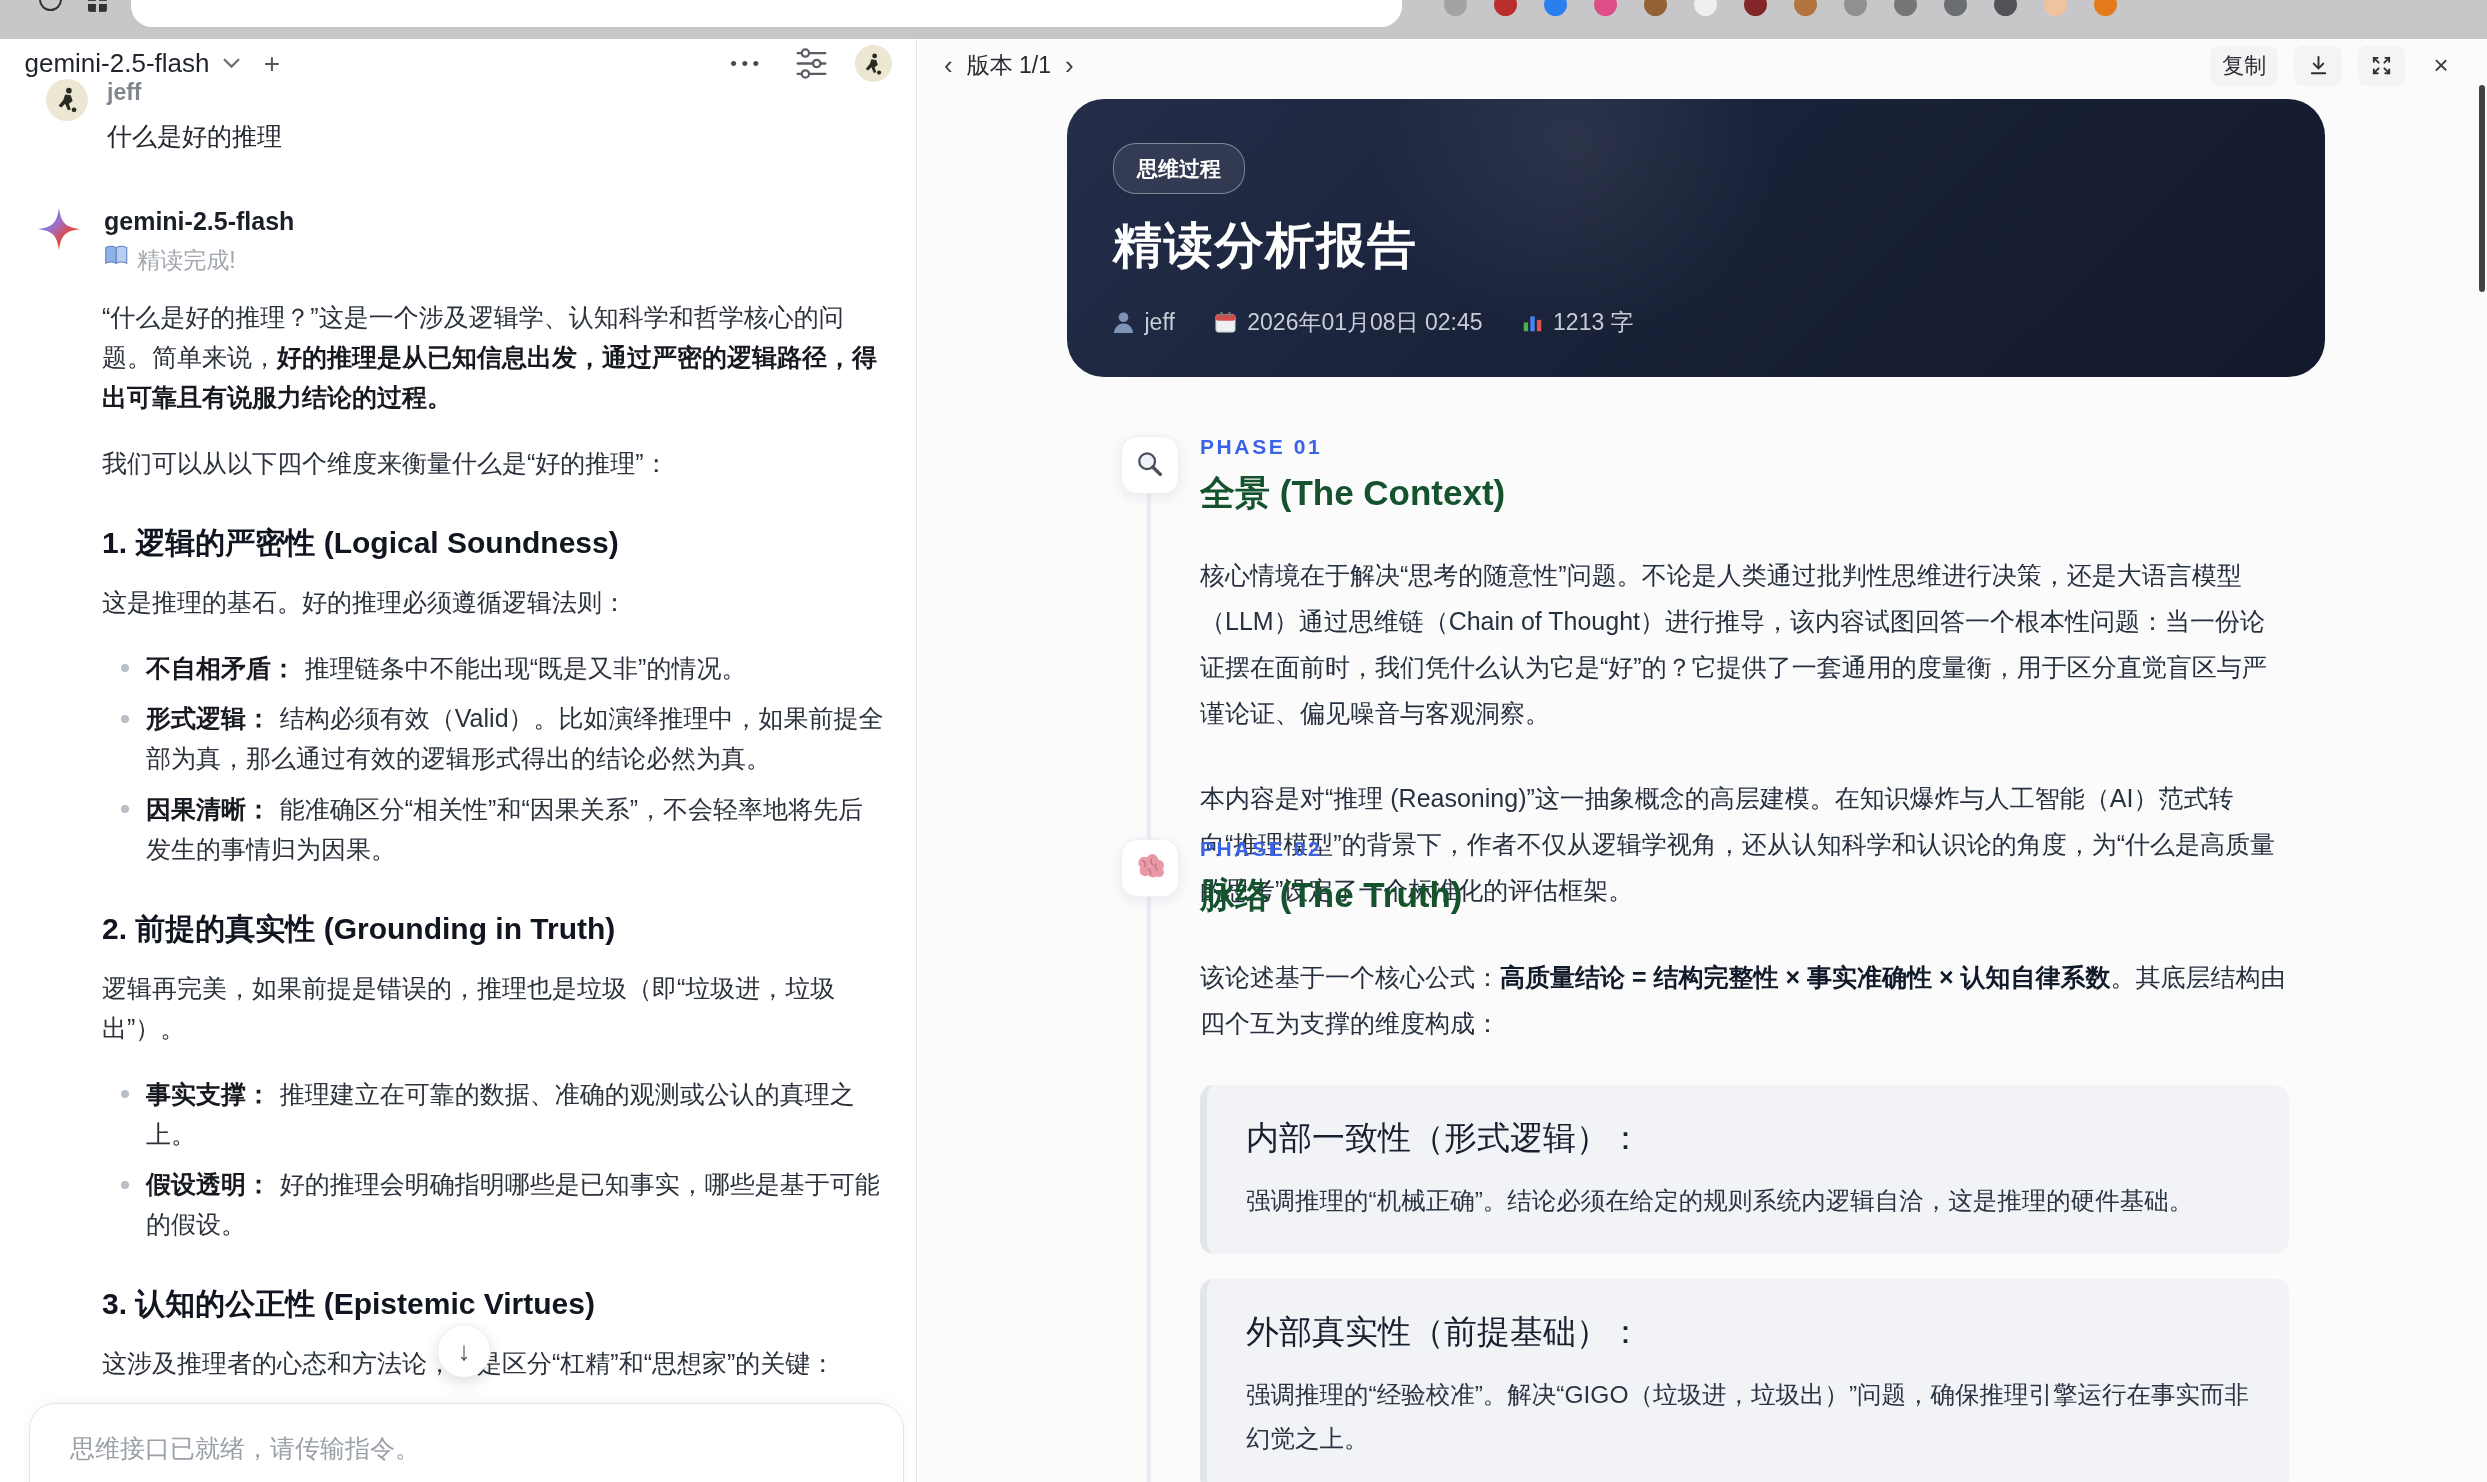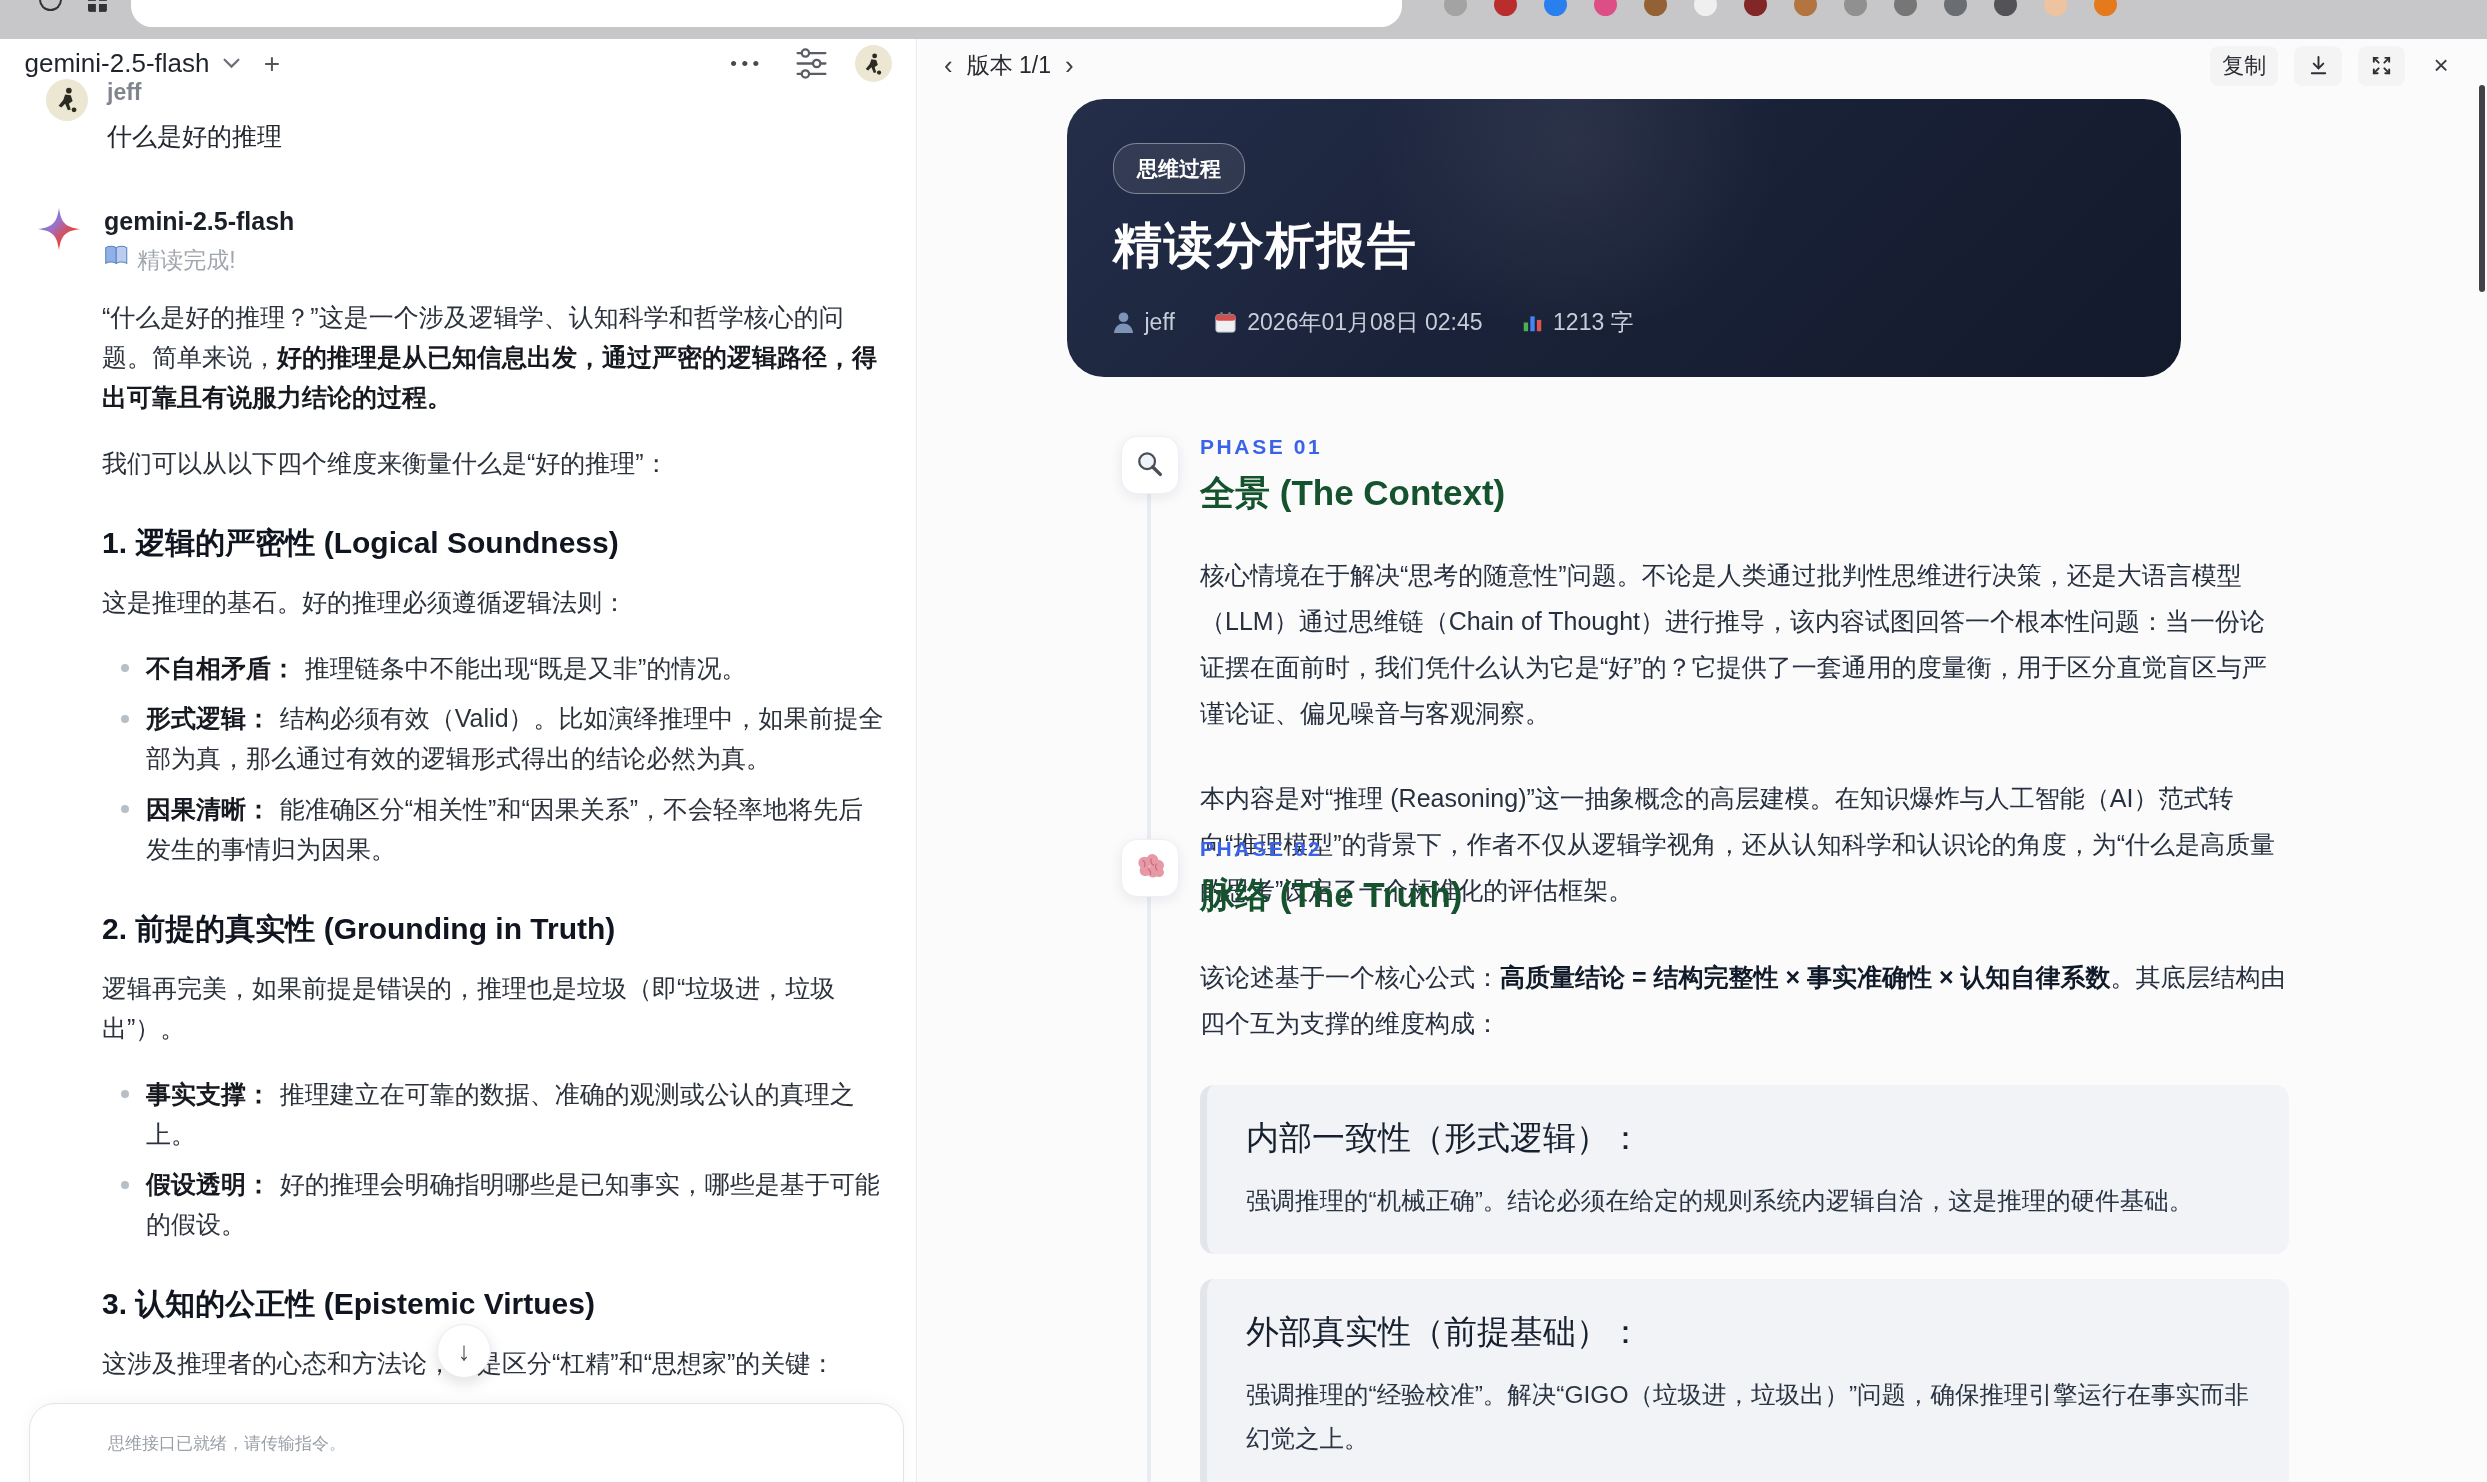--- a/index.html
+++ b/index.html
@@ -55,35 +55,35 @@
   .a-body li::before { content:""; position:absolute; left:19px; top:16.6px; width:7.9px; height:7.9px; border-radius:50%; background:#b9bfc7; }
   .term { font-weight:700; color:#16191f; margin-right:8.8px; }
 
   .scroll-down-btn { position:absolute; left:437px; top:1285px; width:54px; height:54px; border-radius:50%;
      background:#fff; border:0.9px solid #ececee; box-shadow:0 5.3px 15.8px rgba(0,0,0,.12);
      display:flex; align-items:center; justify-content:center; font-size:26px; color:#4c5158; }
 
   
   .composer { position:absolute; left:29px; top:1364px; width:875px; height:193px; background:#fff;
      border:1.8px solid #e4e4e8; border-radius:26px; box-shadow:0 -3.5px 15.8px rgba(0,0,0,.03); }
-  .composer .ph { position:absolute; left:40px; top:28px; font-size:17px; color:#9aa0a8;margin-left:38px; }
+  .composer .ph { position:absolute; left:40px; top:28px; font-size:25px; color:#9aa0a8; }
 
   
   .art-header { position:absolute; left:0; top:0; width:100%; height:53px; display:flex; align-items:center; padding:0 26px; }
   .ver-nav { display:flex; align-items:center; gap:14px; font-size:23px; color:#26292e; }
   .ver-chev { font-size:26px; color:#3a3d42; }
   .art-header .spacer { flex:1; }
   .act-btn { height:40px; min-width:40px; border-radius:8.8px; background:#f4f4f5; display:flex; align-items:center; justify-content:center;
      font-size:22px; color:#2c2f34; padding:0 12.3px; margin-left:15.8px; }
   .act-btn.plain { background:transparent; font-size:26px; color:#3a3d42; padding:0 3.5px; }
 
   .scrollbar-thumb { position:absolute; right:1.8px; top:46px; width:6.1px; height:207px; border-radius:3.5px; background:#424246; }
 
   
-  .hero { position:absolute; left:149px; top:60px; width:1114px; height:278px; border-radius:37px; overflow:hidden;
+  .hero { position:absolute; left:149px; top:60px; width:1258px; height:278px; border-radius:37px; overflow:hidden;
      background:linear-gradient(135deg,#242e49 0%,#1a2239 45%,#131a2c 100%); }
   .hero::before { content:""; position:absolute; left:280px; top:-140px; width:455px; height:368px; border-radius:50%;
      background:radial-gradient(circle, rgba(255,255,255,.07), rgba(255,255,255,0) 70%); }
   .hero-badge { position:absolute; left:46px; top:44px; padding:10.5px 23px; border-radius:23px;
      border:1.8px solid rgba(255,255,255,.38); background:rgba(255,255,255,.08); color:#fff; font-size:21px; font-weight:700; }
   .hero-title { position:absolute; left:46px; top:114px; font-size:49px; font-weight:800; color:#ffffff; letter-spacing:1.8px; }
   .hero-meta { position:absolute; left:46px; top:208px; display:flex; align-items:center; gap:39px; color:#c7ced9; font-size:23px; }
   .hero-meta .mi { display:flex; align-items:center; gap:10.5px; }
 
   

